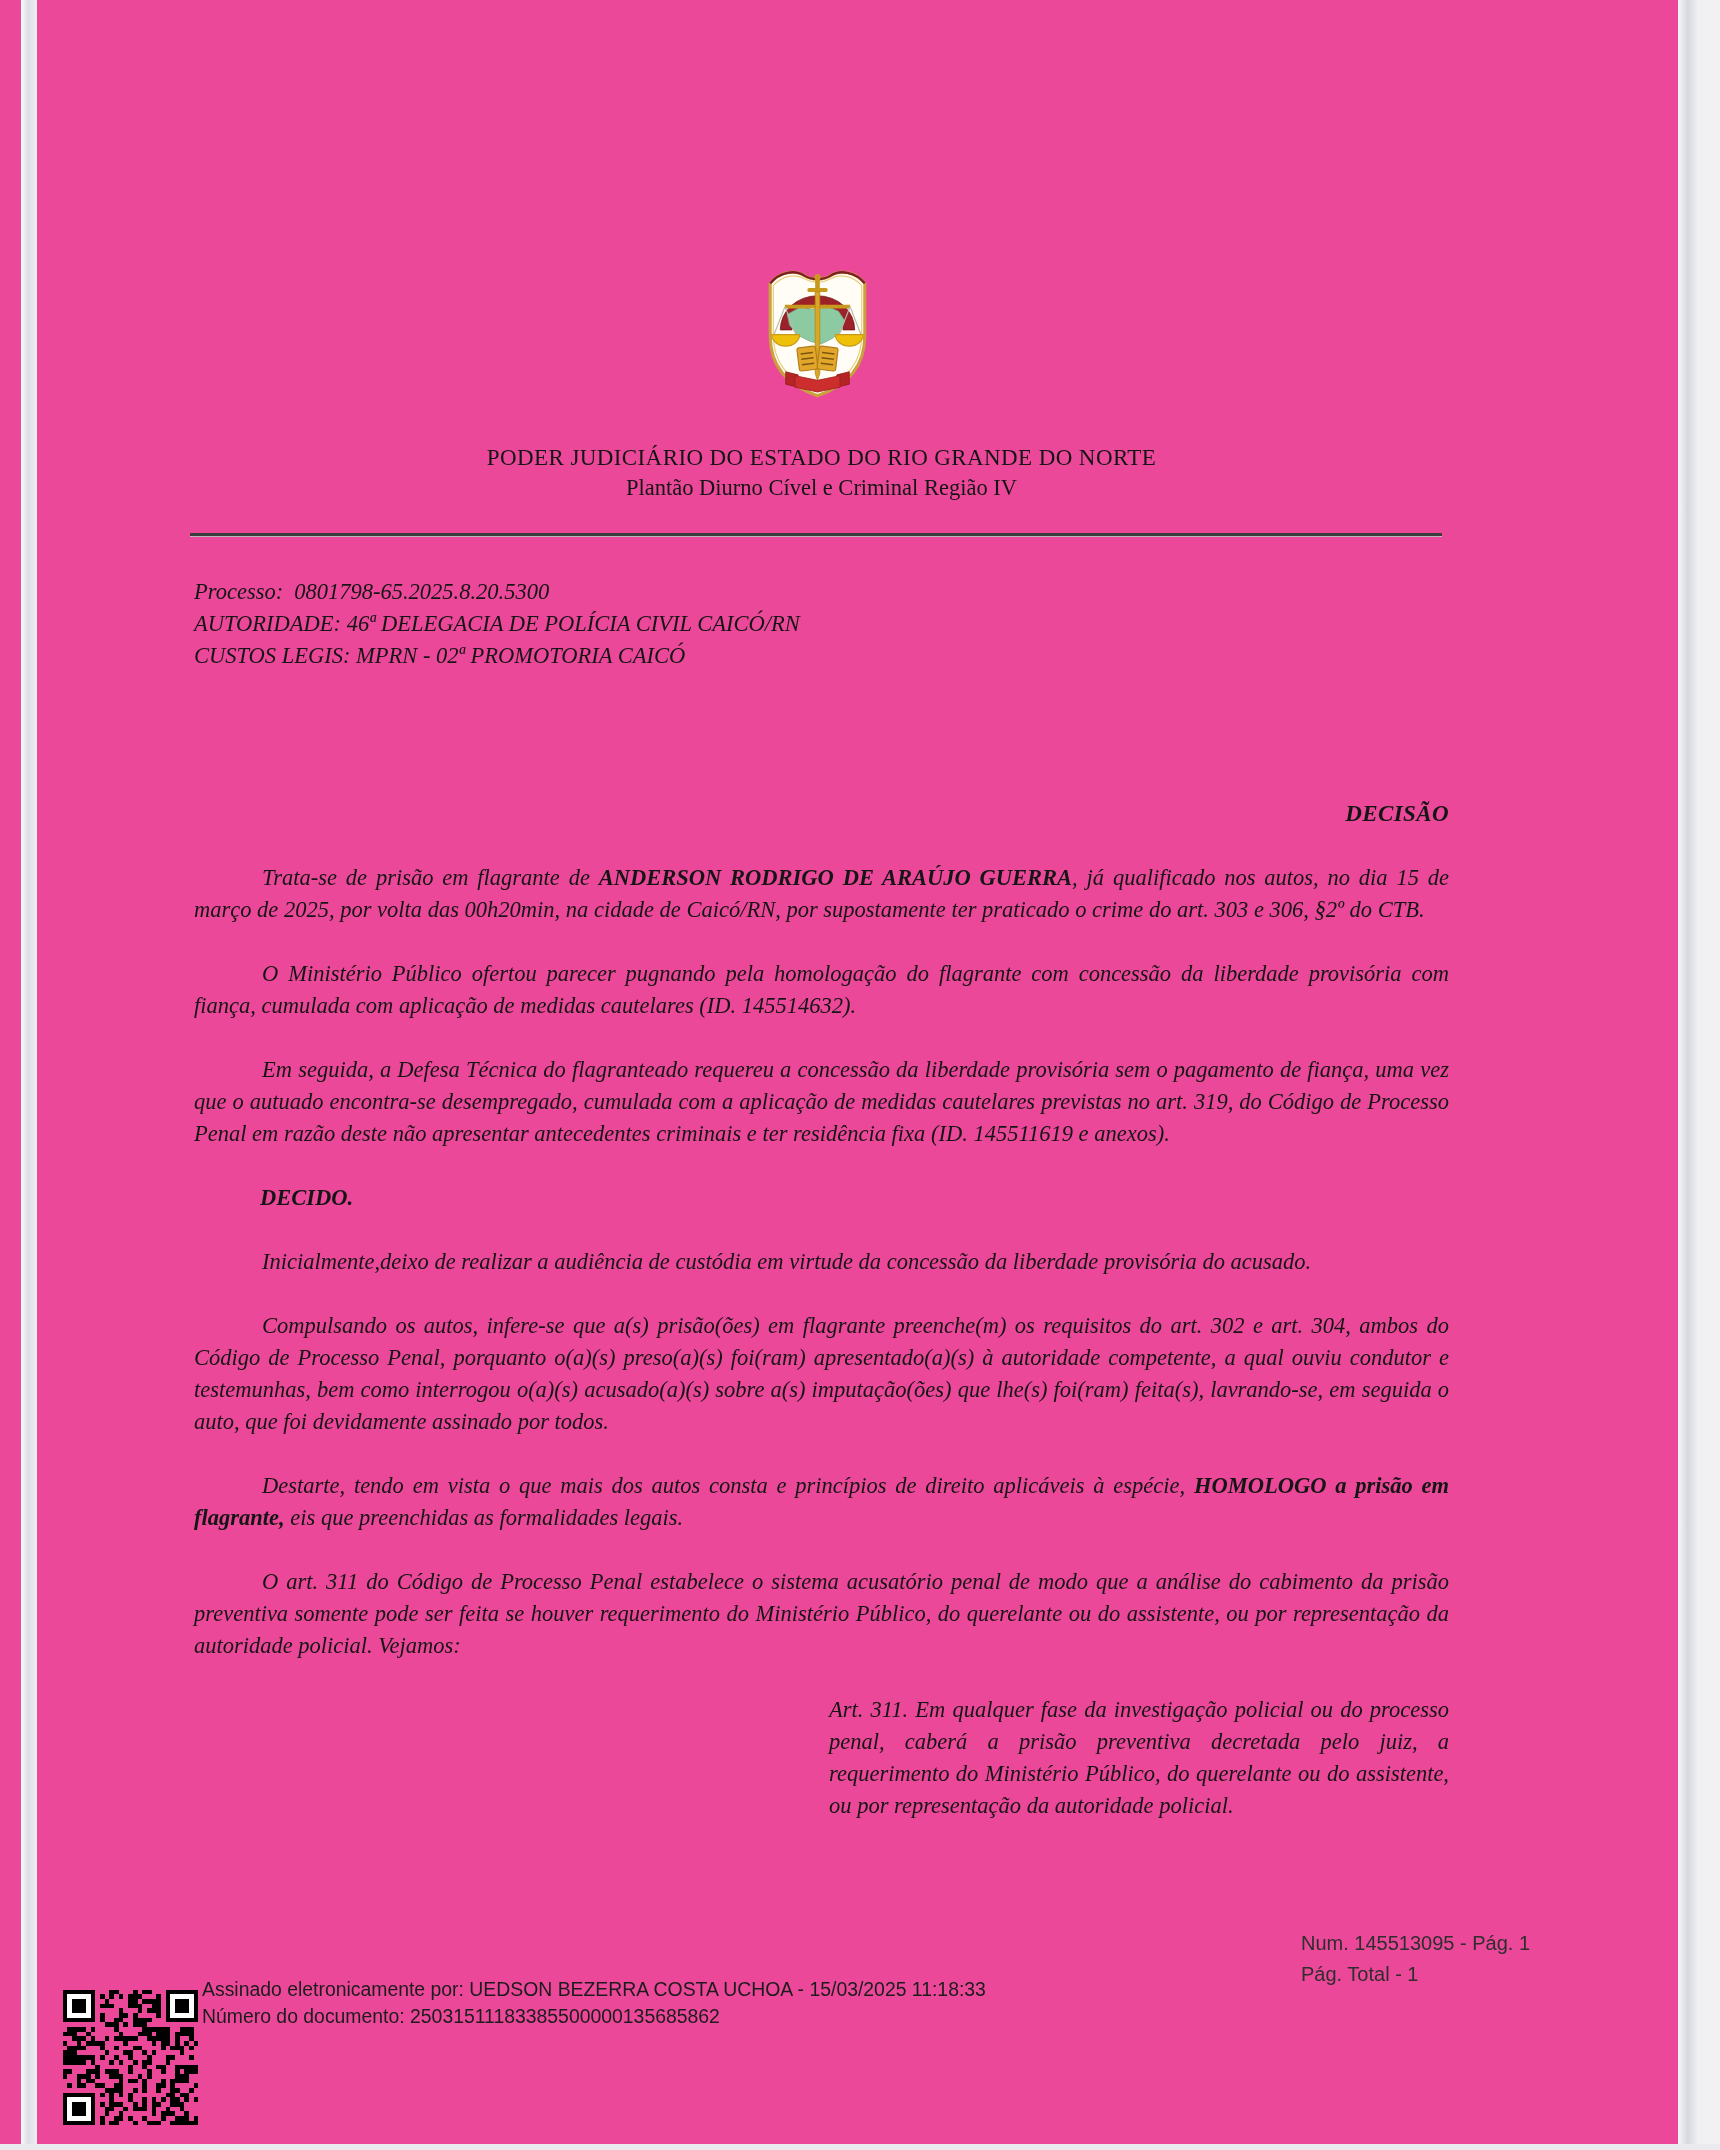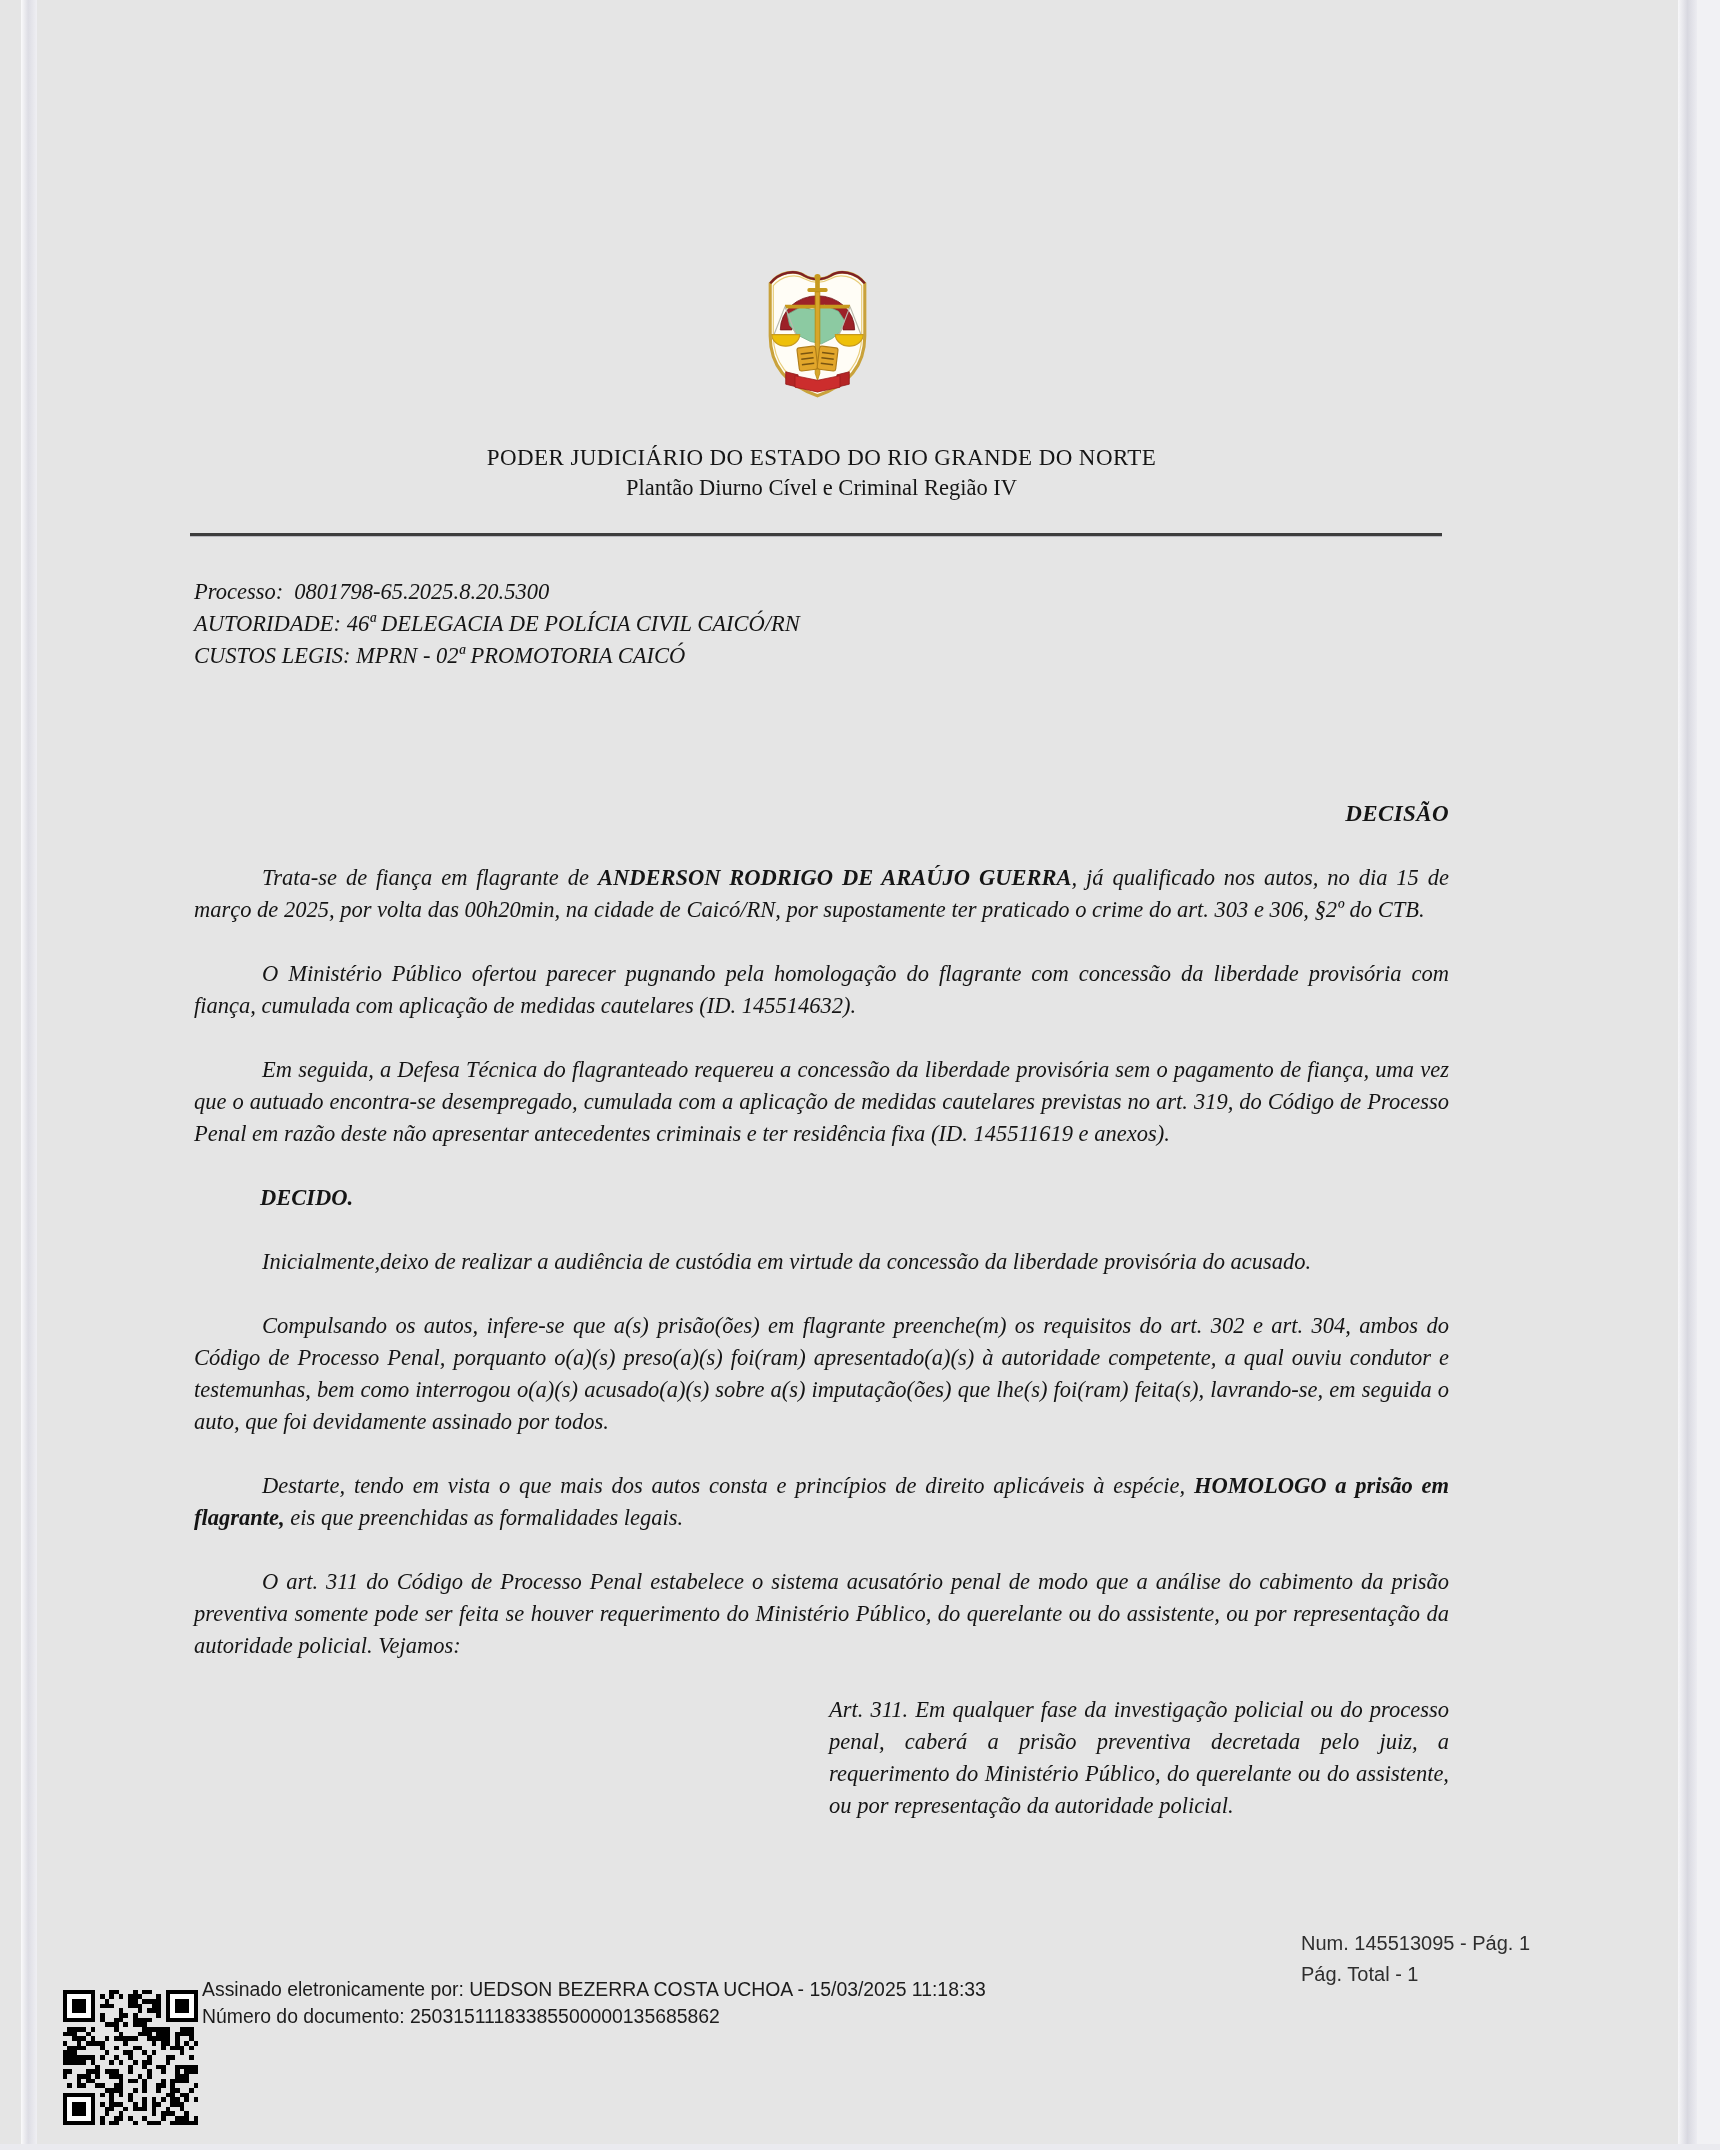--- a/index.html
+++ b/index.html
@@ -1,19 +1,19 @@
 <!DOCTYPE html>
 <html style="font-size:12.4px"><head>
 <meta charset="utf-8">
 <style>
   html,body{margin:0;padding:0;background:#ffffff;}
   .page{
     position:relative;
     width:1721px;height:2151px;
-    background:#e5e5e5;
+    background:#ec4899;
     overflow:hidden;
     font-family:"Liberation Serif","DejaVu Serif",serif;
     color:#151515;
   }
   
   .edge{position:absolute;top:0;height:100%;}
   .edge-left{left:21px;width:16.3px;background:linear-gradient(90deg,#fafafb 0%,#dddde4 45%,#efeff3 100%);}
   .edge-right{left:1678px;width:19.4px;background:linear-gradient(90deg,#f7f7f9 0%,#d8d8e0 50%,#ececf1 100%);}
   .gutter-right{position:absolute;top:0;left:1697px;width:23px;height:100%;background:#f1f1f4;}
   .edge-bottom{position:absolute;left:0;top:2144px;width:1721px;height:6.2px;background:#eaeaef;}
@@ -103,21 +103,21 @@
   <div class="content">
     <div class="caseinfo">
       <div><span>Processo:</span><span class="val">0801798-65.2025.8.20.5300</span></div>
       <div>AUTORIDADE: 46ª DELEGACIA DE POLÍCIA CIVIL CAICÓ/RN</div>
       <div>CUSTOS LEGIS: MPRN - 02ª PROMOTORIA CAICÓ</div>
       <div class="gap"></div>
     </div>
 
     <h1>DECISÃO</h1>
 
-    <p class="para"><span>Trata-se de fiança em flagrante de </span><b>ANDERSON RODRIGO DE ARAÚJO GUERRA</b><span>, já qualificado nos autos, no dia 15 de março de 2025, por volta das 00h20min, na cidade de Caicó/RN,  por supostamente ter praticado o crime do art. 303 e 306, §2º do CTB.</span></p>
+    <p class="para"><span>Trata-se de prisão em flagrante de </span><b>ANDERSON RODRIGO DE ARAÚJO GUERRA</b><span>, já qualificado nos autos, no dia 15 de março de 2025, por volta das 00h20min, na cidade de Caicó/RN,  por supostamente ter praticado o crime do art. 303 e 306, §2º do CTB.</span></p>
 
     <p class="para">O Ministério Público ofertou parecer pugnando pela homologação do flagrante com concessão da liberdade provisória com fiança, cumulada com aplicação de medidas cautelares (ID. 145514632).</p>
 
     <p class="para">Em seguida, a Defesa Técnica do flagranteado requereu a concessão da liberdade provisória sem o pagamento de fiança, uma vez que o autuado encontra-se desempregado, cumulada com a aplicação de medidas cautelares previstas no art. 319, do Código de Processo Penal em razão deste não apresentar antecedentes criminais e ter residência fixa (ID. 145511619 e anexos).</p>
 
     <p class="decido">DECIDO.</p>
 
     <p class="para">Inicialmente,deixo de realizar a audiência de custódia em virtude da concessão da liberdade provisória do acusado.</p>
 
     <p class="para">Compulsando os autos, infere-se que a(s) prisão(ões) em flagrante preenche(m) os requisitos do art. 302 e art. 304, ambos do Código de Processo Penal, porquanto o(a)(s) preso(a)(s) foi(ram) apresentado(a)(s) à autoridade competente, a qual ouviu condutor e testemunhas, bem como interrogou o(a)(s) acusado(a)(s) sobre a(s) imputação(ões) que lhe(s) foi(ram) feita(s), lavrando-se, em seguida o auto, que foi devidamente assinado por todos.</p>

